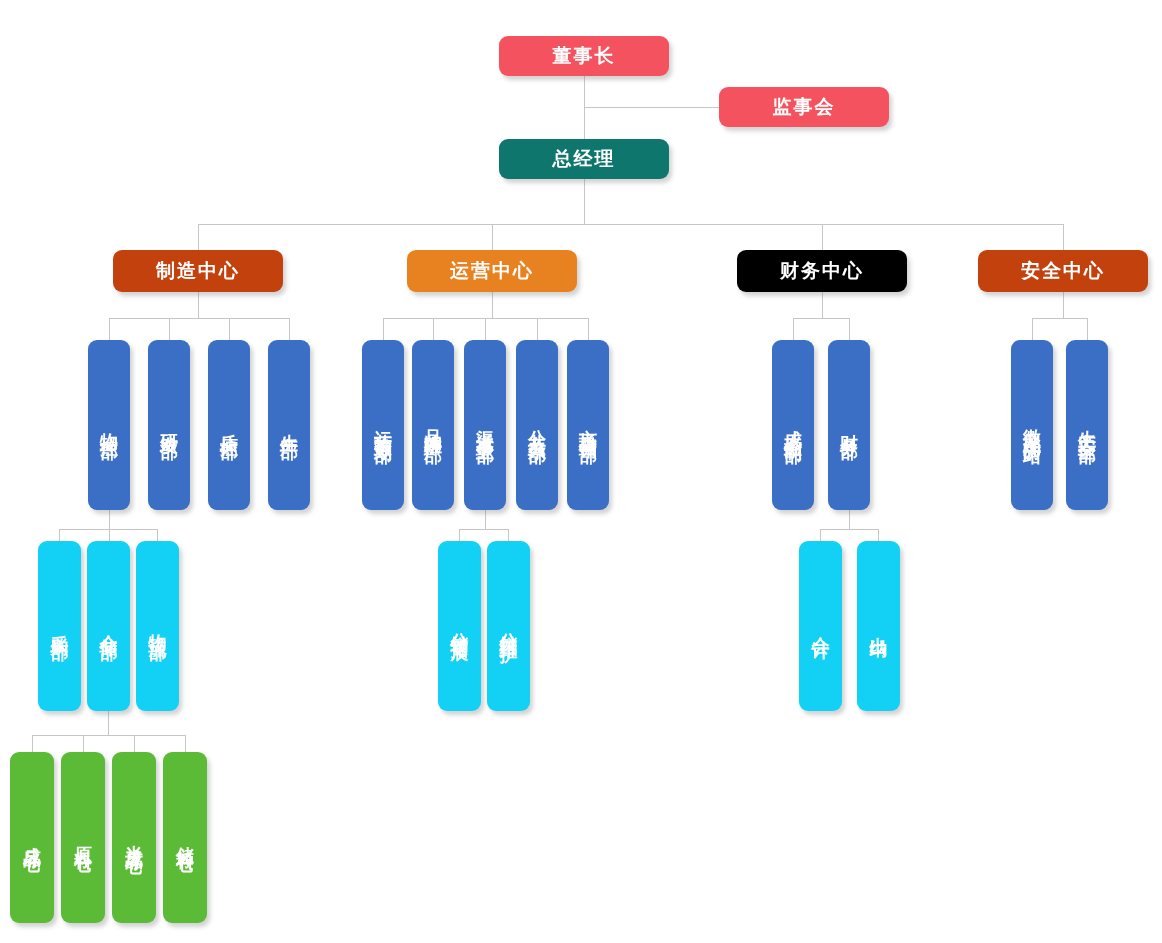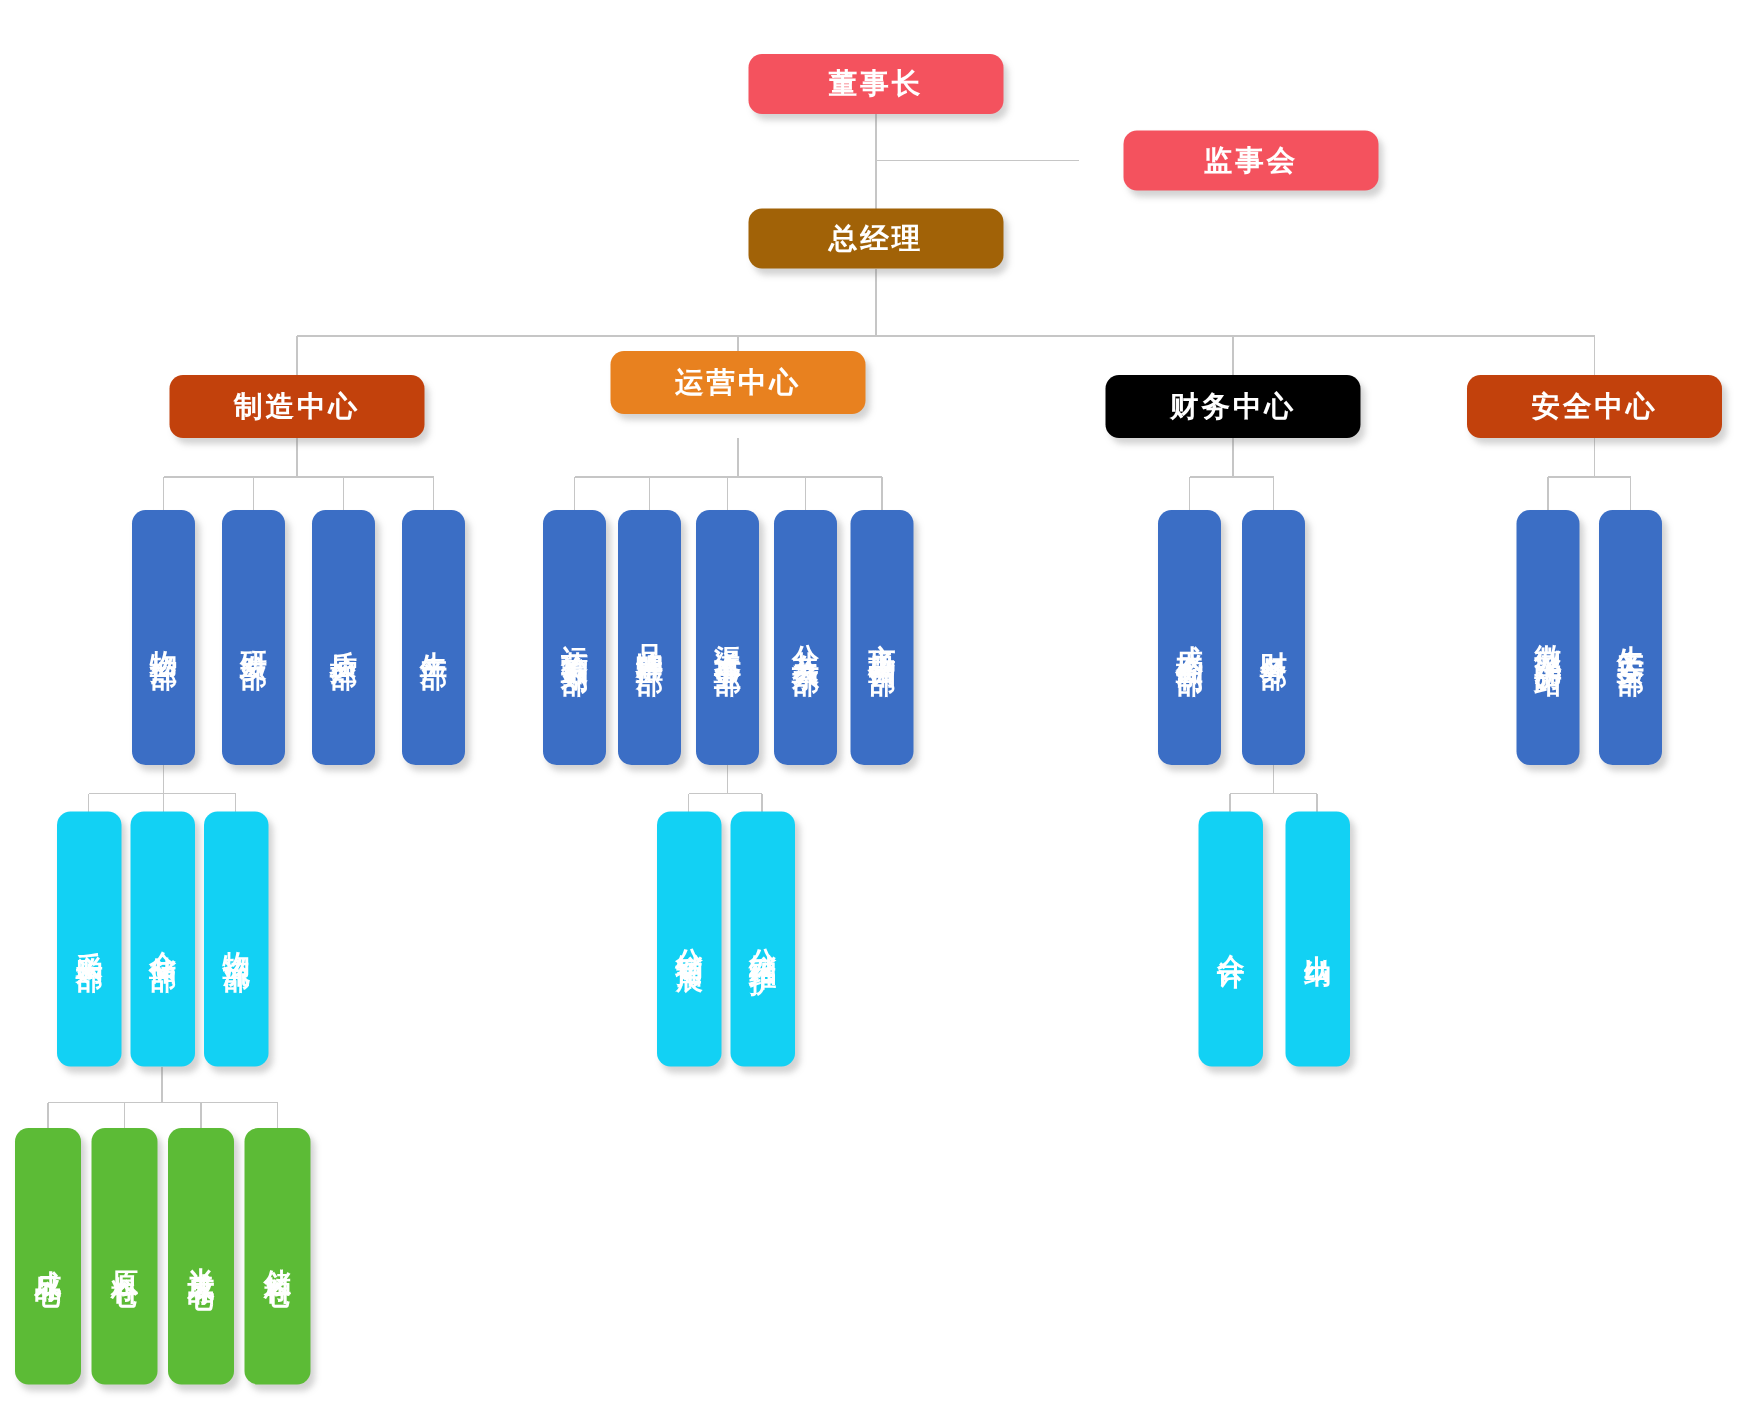--- a/index.html
+++ b/index.html
@@ -78,25 +78,25 @@
       M59 529 V541  M109 529 V541  M157 529 V541
       M485 510 V529  M459 529 H508
       M459 529 V541  M508 529 V541
       M849 510 V529  M820 529 H878
       M820 529 V541  M878 529 V541
       M108 711 V735  M32 735 H185
       M32 735 V752  M83 735 V752  M134 735 V752  M185 735 V752" stroke="#c6c6c6"></path>
   </svg>
 
   <div class="node box-h exec" style="left: 499px; top: 36px; background: rgb(244, 82, 94);">董事长</div>
-  <div class="node box-h exec" style="left: 719px; top: 87px; background: rgb(244, 82, 94); margin-left: 30px;">监事会</div>
-  <div class="node box-h exec" style="left: 499px; top: 139px; background: #a16207;">总经理</div>
+  <div class="node box-h exec" style="left: 719px; top: 87px; background: rgb(244, 82, 94);">监事会</div>
+  <div class="node box-h exec" style="left: 499px; top: 139px; background: #0f766e;">总经理</div>
 
   <div class="node box-h" style="left: 113px; top: 250px; background: #c2410c;">制造中心</div>
-  <div class="node box-h" style="left: 407px; top: 234px; background: rgb(232, 129, 31);">运营中心</div>
+  <div class="node box-h" style="left: 407px; top: 250px; background: rgb(232, 129, 31);">运营中心</div>
   <div class="node box-h" style="left: 737px; top: 250px; background: #000000;">财务中心</div>
   <div class="node box-h" style="left: 978px; top: 250px; background: #c2410c;">安全中心</div>
 
   <div class="node box-v" style="left: 88px; top: 340px; background: rgb(59, 110, 197);">物控部</div>
   <div class="node box-v" style="left: 148px; top: 340px; background: rgb(59, 110, 197);">研发部</div>
   <div class="node box-v" style="left: 208px; top: 340px; background: rgb(59, 110, 197);">质控部</div>
   <div class="node box-v" style="left: 268px; top: 340px; background: rgb(59, 110, 197);">生产部</div>
   <div class="node box-v" style="left: 362px; top: 340px; background: rgb(59, 110, 197);">运营策划部</div>
   <div class="node box-v" style="left: 412px; top: 340px; background: rgb(59, 110, 197);">品牌推广部</div>
   <div class="node box-v" style="left: 464px; top: 340px; background: rgb(59, 110, 197);">渠道事业部</div>

